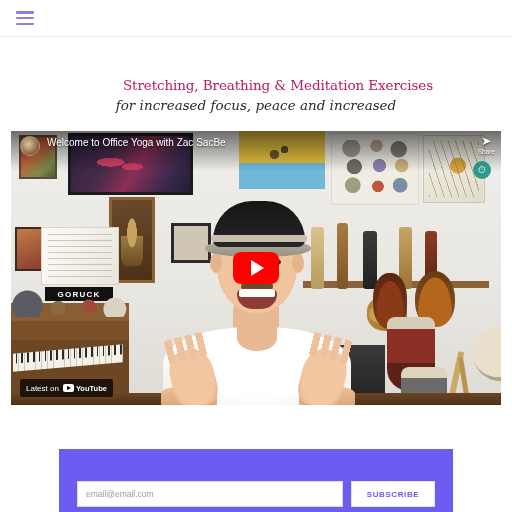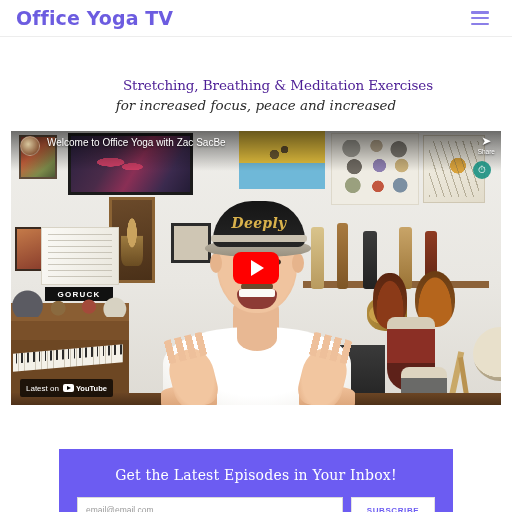--- a/index.html
+++ b/index.html
@@ -45,21 +45,21 @@
   }
 
   
   .hero {
     padding-top: 39px;
     text-align: center;
   }
   .hero-line1 {
     font-family: "DejaVu Serif", serif;
     font-size: 13.5px;
-    color: #4c1d95;
+    color: #be185d;
     line-height: 1.35;
     letter-spacing: -0.1px;
     margin-left: 44px;
   }
   .hero-line2 {
     font-family: "DejaVu Serif", serif;
     font-style: italic;
     font-size: 13.5px;
     color: #2a2a2a;
     line-height: 1.35;
@@ -482,21 +482,20 @@
     font-size:8px;
     font-weight:700;
     letter-spacing:.6px;
     cursor:pointer;
   }
 </style>
 </head>
 <body>
 
 <div class="site-header">
-  <div class="site-title">Office Yoga TV</div>
   <div class="hamburger">
     <span></span>
     <span></span>
     <span></span>
   </div>
 </div>
 
 <div class="hero">
   <div class="hero-line1">Stretching, Breathing &amp; Meditation Exercises</div>
   <div class="hero-line2">for increased focus, peace and increased</div>
@@ -547,21 +546,20 @@
       <div class="brow-l"></div>
       <div class="brow-r"></div>
       <div class="eye-l"></div>
       <div class="eye-r"></div>
       <div class="nose"></div>
       <div class="stache"></div>
       <div class="mouth"></div>
       <div class="cap-brim"></div>
       <div class="cap-crown"></div>
       <div class="cap-band"></div>
-      <div class="cap-text">Deeply</div>
       <div class="arm-l"></div>
       <div class="arm-r"></div>
       <div class="hand-l">
         <div class="fingers-l"></div>
       </div>
       <div class="hand-r">
         <div class="fingers-r"></div>
       </div>
     </div>
   </div>
@@ -582,18 +580,17 @@
   <div class="watch-badge">
     <span class="watch-badge-text">Latest on</span>
     <span class="yt-logo-mini">
       <span class="box"></span>
       <span class="word">YouTube</span>
     </span>
   </div>
 </div>
 
 <div class="newsletter">
-  <div class="newsletter-title">Get the Latest Episodes in Your Inbox!</div>
   <div class="newsletter-form">
     <input class="email-input" type="text" placeholder="email@email.com" style="">
     <button class="subscribe-btn">SUBSCRIBE</button>
   </div>
 </div>
 
 </body></html>

